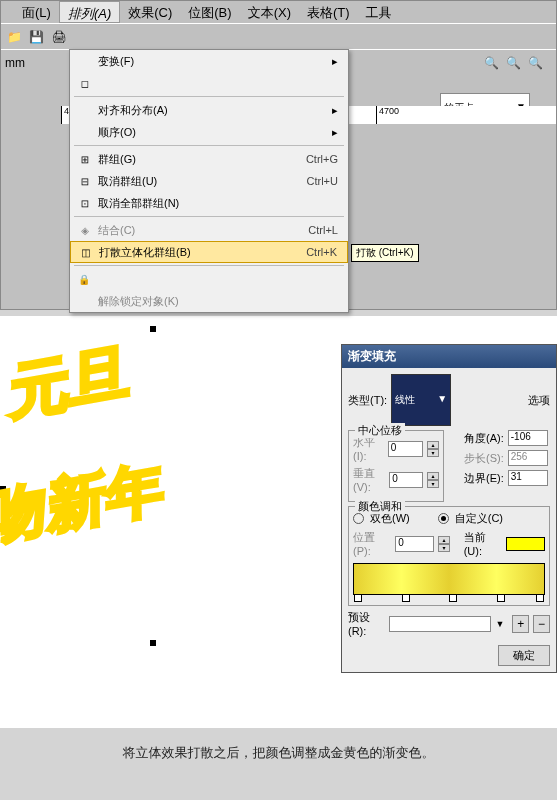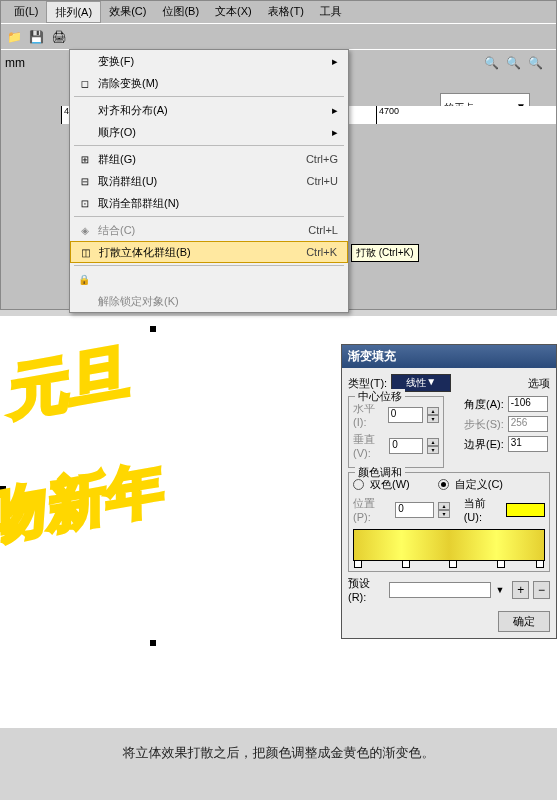--- a/index.html
+++ b/index.html
@@ -1,22 +1,22 @@
 <!DOCTYPE html>
 <html><head>
 <meta charset="utf-8">
 <style>
 * { box-sizing: border-box; margin: 0; padding: 0; font-family: "Microsoft YaHei", SimSun, sans-serif; }
 body { background: #d4d4d4; width: 557px; }
 
 
 .top-section { background: #c0c0c0; width: 100%; height: 310px; position: relative; border: 1px solid #888; }
-.menubar { background: #c0c0c0; display: flex; height: 22px; font-size: 11px; padding-left: 5px; }
+.menubar { background: #c0c0c0; display: flex; height: 22px; font-size: 13px; padding-left: 5px; margin-left: 8px; }
 .menubar .mi { padding: 3px 8px; cursor: default; }
-.menubar .mi.active { background: #e8e8e8; border: 1px solid #999; }
+.menubar .mi.active { background: #e8e8e8; border: 1px solid #999; font-style: italic; }
 .toolbar-row { background: #c0c0c0; height: 26px; border-top: 1px solid #fff; display: flex; align-items: center; padding: 0 4px; gap: 2px; }
 .toolbar-icon { width: 20px; height: 20px; border: 1px solid transparent; display: inline-flex; align-items: center; justify-content: center; font-size: 12px; }
 .ruler-area { position: absolute; left: 60px; top: 105px; right: 0; height: 18px; background: #fff; font-size: 9px; display: flex; }
 .ruler-tick { width: 65px; border-left: 1px solid #000; padding-left: 2px; }
 .dropdown { position: absolute; left: 68px; top: 48px; width: 280px; background: #f0f0f0; border: 1px solid #888; box-shadow: 2px 2px 4px rgba(0,0,0,0.3); font-size: 11px; z-index: 10; }
 .dd-row { display: flex; align-items: center; height: 22px; padding: 0 6px; }
 .dd-row.sel { background: #ffe8a0; border: 1px solid #cc9900; }
 .dd-row.disabled { color: #888; }
 .dd-icon { width: 18px; height: 18px; margin-right: 4px; display: inline-flex; align-items: center; justify-content: center; font-size: 10px; }
 .dd-label { flex: 1; }
@@ -32,21 +32,21 @@
 .artwork { position: absolute; left: 0; top: 10px; width: 290px; height: 320px; }
 .handle { position: absolute; width: 6px; height: 6px; background: #000; }
 .yellow-text { font-family: "SimHei", sans-serif; font-weight: 900; font-size: 60px; color: #7a1a00; -webkit-text-stroke: 4px #ffd700; transform: skewY(-10deg); line-height: 0.9; }
 
 
 .dialog { position: absolute; right: 0; top: 28px; width: 216px; background: #ececec; border: 1px solid #555; font-size: 11px; }
 .dlg-title { background: linear-gradient(to bottom, #4a6a99, #2a4a7a); color: #fff; padding: 3px 6px; font-size: 12px; font-weight: bold; }
 .dlg-body { padding: 6px; }
 .dlg-row { display: flex; align-items: center; margin-bottom: 4px; gap: 4px; }
 .dlg-label { font-size: 11px; }
-.dlg-combo { background: #1a2a5a; color: #fff; border: 1px solid #333; padding: 1px 3px; font-size: 10px; min-width: 60px; display: inline-flex; justify-content: center; }
+.dlg-combo { background: #1a2a5a; color: #fff; border: 1px solid #333; padding: 18px 3px; font-size: 10px; min-width: 60px; display: inline-flex; justify-content: space-between; }
 .fieldset { border: 1px solid #999; padding: 4px; margin-bottom: 4px; position: relative; }
 .fieldset-title { position: absolute; top: -8px; left: 6px; background: #ececec; padding: 0 3px; font-size: 11px; }
 .spin { background: #fff; border: 1px solid #888; width: 40px; height: 16px; font-size: 10px; padding: 0 2px; display: inline-block; }
 .spin-btns { display: inline-block; width: 12px; vertical-align: top; }
 .spin-btn { background: #ddd; border: 1px solid #888; width: 12px; height: 8px; font-size: 6px; text-align: center; line-height: 6px; }
 .radio { width: 11px; height: 11px; border-radius: 50%; border: 1px solid #555; display: inline-block; margin-right: 2px; position: relative; }
 .radio.checked::after { content: ''; position: absolute; width: 5px; height: 5px; background: #000; border-radius: 50%; top: 2px; left: 2px; }
 .color-swatch { width: 40px; height: 14px; background: yellow; border: 1px solid #000; display: inline-block; }
 .gradient-bar { width: 100%; height: 32px; background: linear-gradient(to right, #e5d030, #ffff60, #e5d030, #ffff60, #e5d030); border: 1px solid #000; margin: 6px 0; position: relative; }
 .grad-stop { position: absolute; bottom: -8px; width: 8px; height: 8px; background: #fff; border: 1px solid #000; }
@@ -92,21 +92,20 @@
   </div>
 
   <div class="dropdown">
     <div class="dd-row">
       <span class="dd-icon"></span>
       <span class="dd-label">变换(F)</span>
       <span class="dd-arrow">▸</span>
     </div>
     <div class="dd-row">
       <span class="dd-icon">◻</span>
-      <span class="dd-label">清除变换(M)</span>
     </div>
     <div class="dd-sep"></div>
     <div class="dd-row">
       <span class="dd-icon"></span>
       <span class="dd-label">对齐和分布(A)</span>
       <span class="dd-arrow">▸</span>
     </div>
     <div class="dd-row">
       <span class="dd-icon"></span>
       <span class="dd-label">顺序(O)</span>

